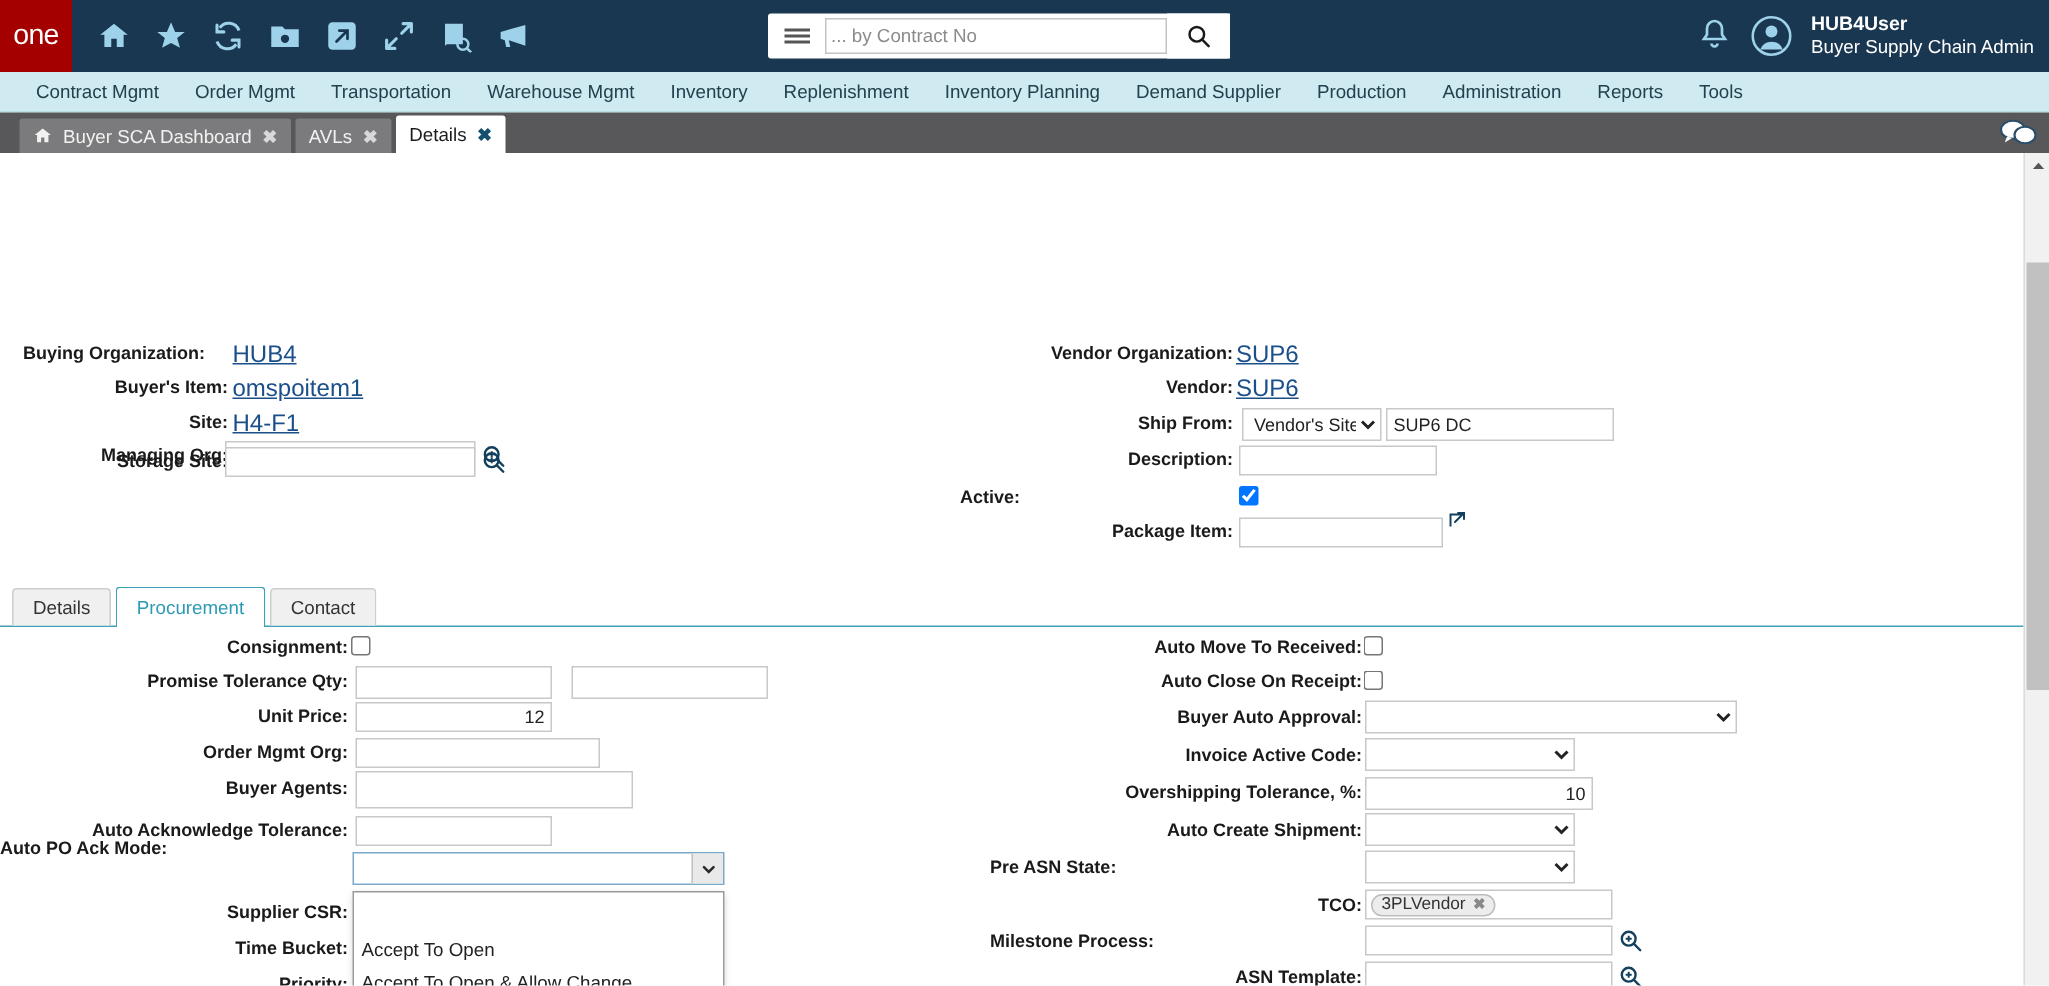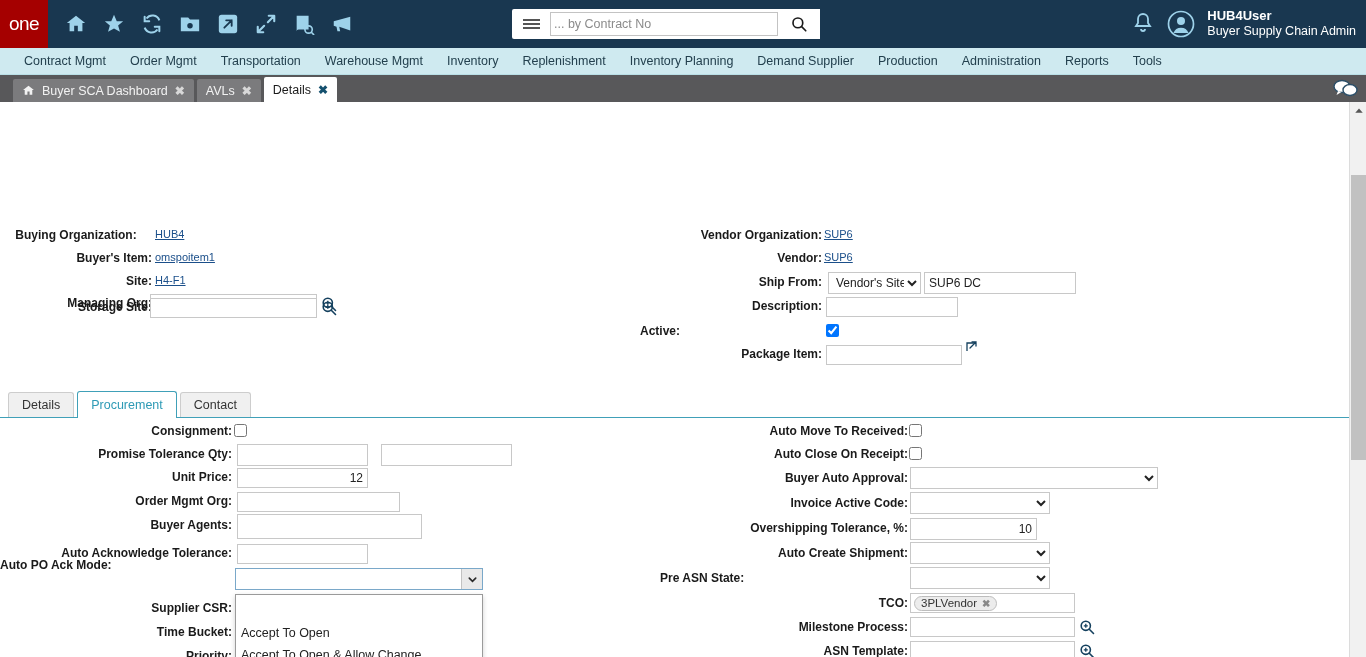--- a/index.html
+++ b/index.html
@@ -91,21 +91,21 @@
   .tab.active { background: #fff; color: #1b1b1b; height: 25px; }
   .tab .x { font-size: 12px; font-weight: bold; color: #d8d8d8; }
   .tab.active .x { color: #14506e; }
   #chat-icon { position: absolute; right: 8px; top: 2px; width: 26px; height: 22px; cursor: pointer; }
   
   #content { position: relative; height: 603px; background: #fff; }
   #header-form { position: relative; height: 153px; }
   .fld-row { position: absolute; display: flex; align-items: center; }
   .lbl { font-weight: bold; font-size: 12px; color: #1a1a1a; text-align: right; }
   .lbl-val { margin-left: 5px; }
-  a.linkval { color: #1b4f8a; text-decoration: underline; font-weight: normal; font-size: 11px; }
+  a.linkval { color: #1b4f8a; text-decoration: underline; font-weight: normal; font-size: 16px; }
   input.txt {
     height: 20px; border: 1px solid #c8c8c8; background: #fff;
     font-family: "Liberation Sans", sans-serif; font-size: 12px;
     padding: 0 4px; outline: none; color: #222;
   }
   input.txt.num { text-align: right; }
   .magnifier { width: 16px; height: 16px; margin-left: 4px; cursor: pointer; }
   select.sel {
     height: 22px; border: 1px solid #c8c8c8; background: #fff;
     font-family: "Liberation Sans", sans-serif; font-size: 12px;
@@ -526,21 +526,21 @@
     <div class="fld-row" style="left:910px; top:74px;">
       <select class="sel" style="width:140px;">
         <option></option>
       </select>
     </div>
 
     <div class="fld-row" style="left:660px; top:103px; width:248px; justify-content:flex-end;">
       <span class="lbl">Overshipping Tolerance, %:</span>
     </div>
     <div class="fld-row" style="left:910px; top:100px;">
-      <input class="txt num" style="width: 127px; height: 22px;" type="text" value="10">
+      <input class="txt num" style="width: 152px; height: 22px;" type="text" value="10">
     </div>
 
     <div class="fld-row" style="left:660px; top:128px; width:248px; justify-content:flex-end;">
       <span class="lbl">Auto Create Shipment:</span>
     </div>
     <div class="fld-row" style="left:910px; top:124px;">
       <select class="sel" style="width:140px;">
         <option></option>
       </select>
     </div>
@@ -559,21 +559,21 @@
     </div>
     <div class="fld-row" style="left:910px; top:175px;">
       <div class="chipbox" style="width:165px;">
         <span class="chip">
           <span>3PLVendor</span>
           <span class="cx">✖</span>
         </span>
       </div>
     </div>
 
-    <div class="fld-row" style="left:660px; top:202px; width:248px; justify-content:flex-end;">
+    <div class="fld-row" style="left:660px; top:202px; width:248px; justify-content:flex-start;">
       <span class="lbl">Milestone Process:</span>
     </div>
     <div class="fld-row" style="left:910px; top:199px;">
       <input class="txt" style="width: 165px;" type="text" value="">
       <span class="magnifier">
         <svg viewBox="0 0 16 16" width="16" height="16" fill="none" stroke="#14405e" stroke-width="1.6">
           <circle cx="6.8" cy="6.8" r="4.6"></circle>
             <path d="M10.3 10.3L14.5 14.5" stroke-linecap="round"></path>
           <path d="M6.8 4.8v4M4.8 6.8h4" stroke-width="1.3"></path>
         </svg>

